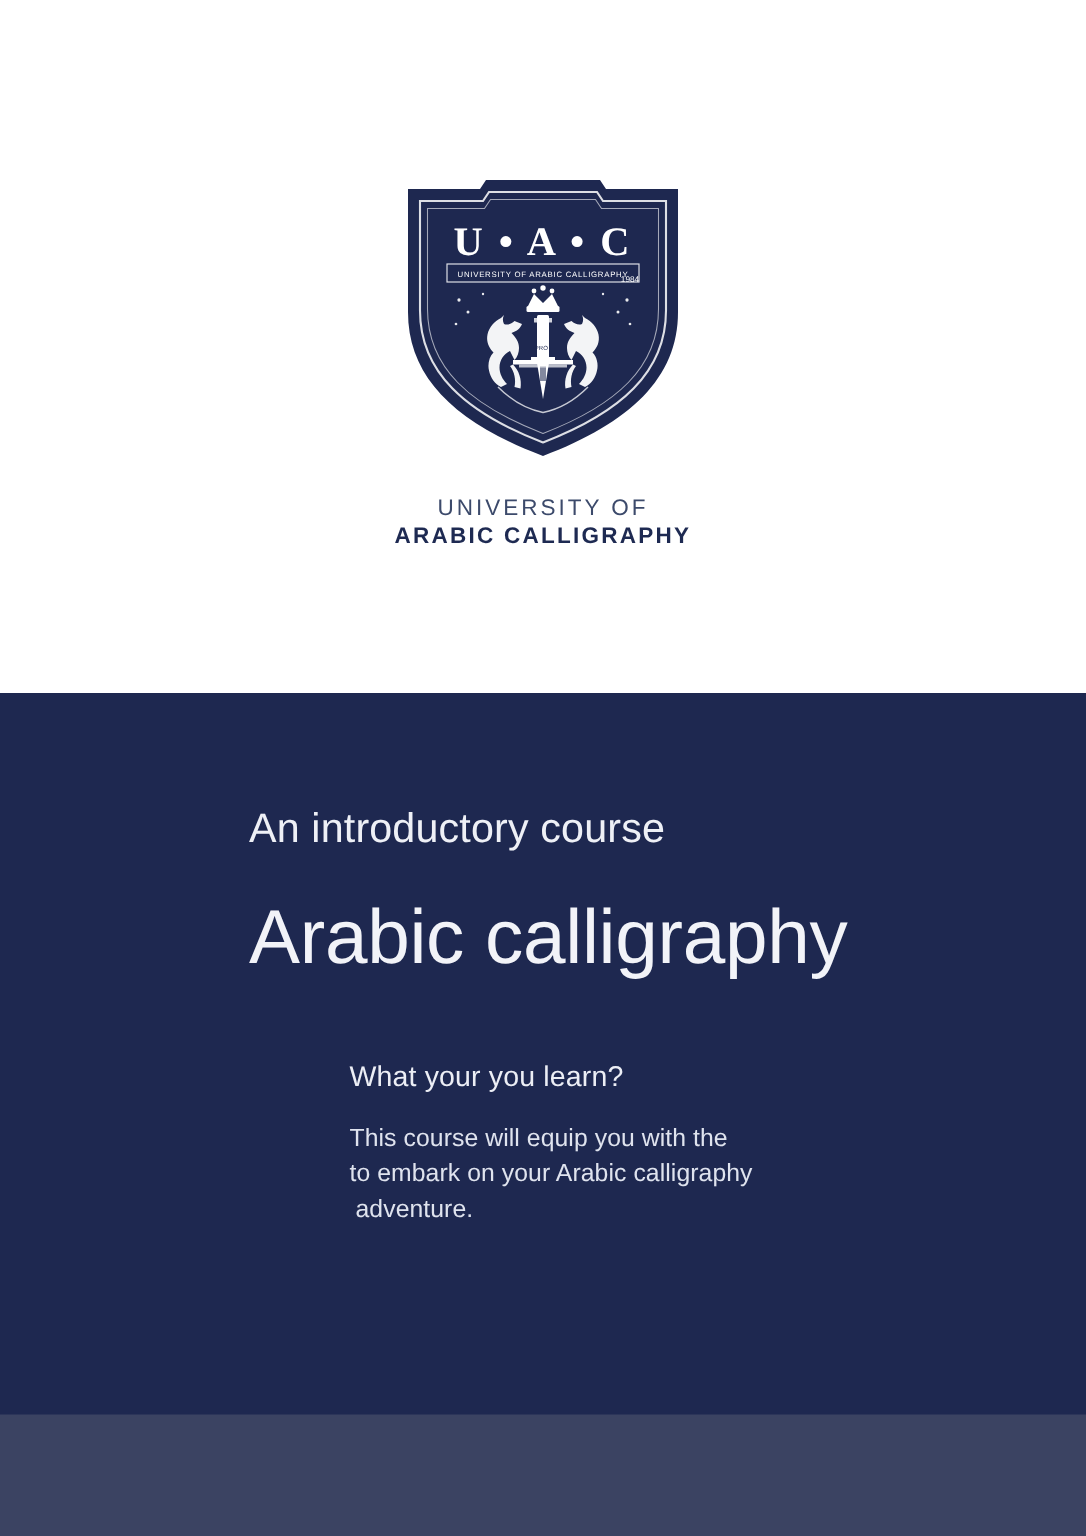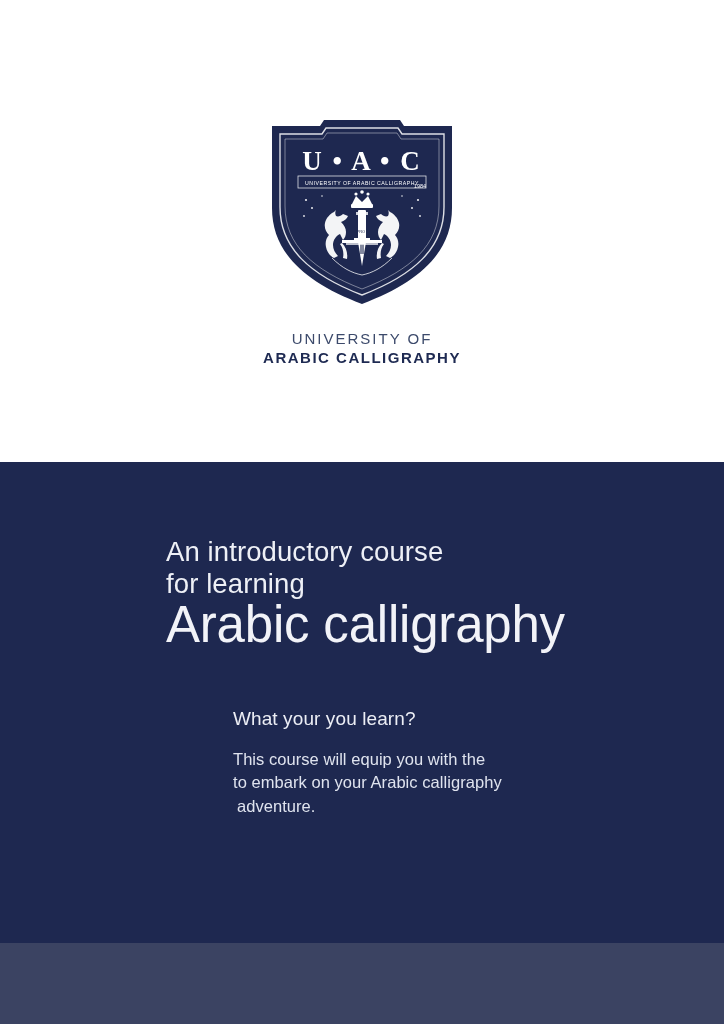--- a/index.html
+++ b/index.html
@@ -191,21 +191,20 @@
     <div class="logo-text">
       <div class="line1">UNIVERSITY OF</div>
       <div class="line2">ARABIC CALLIGRAPHY</div>
     </div>
   </div>
 
   <div class="navy-band">
 
     <div class="headline">
       <span class="l1">An introductory course</span>
-      <span class="l2">for learning</span>
     </div>
 
     <div class="big-title">Arabic calligraphy</div>
 
     <div class="subhead">What your you learn?</div>
 
     <div class="body-copy">
       <span>This course will equip you with the</span>
       <span>to embark on your Arabic calligraphy</span>
       <span class="indent">adventure.</span>

